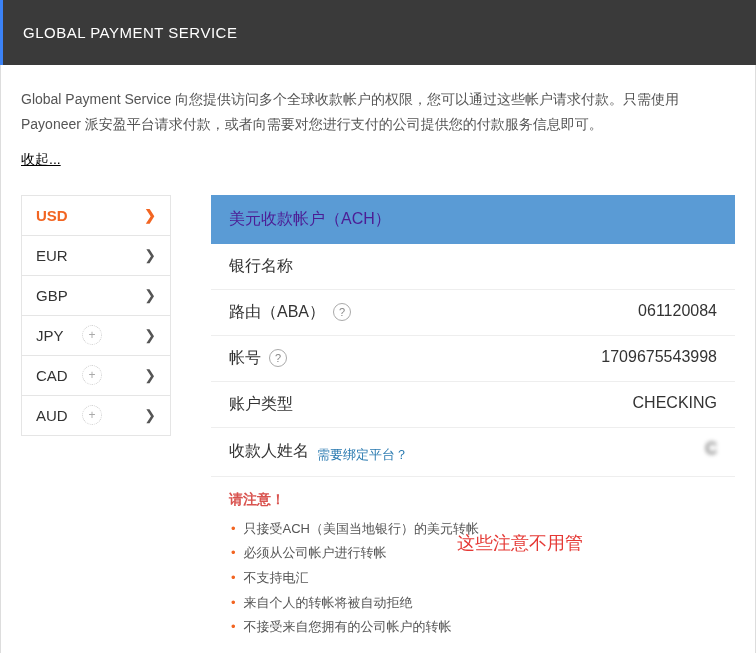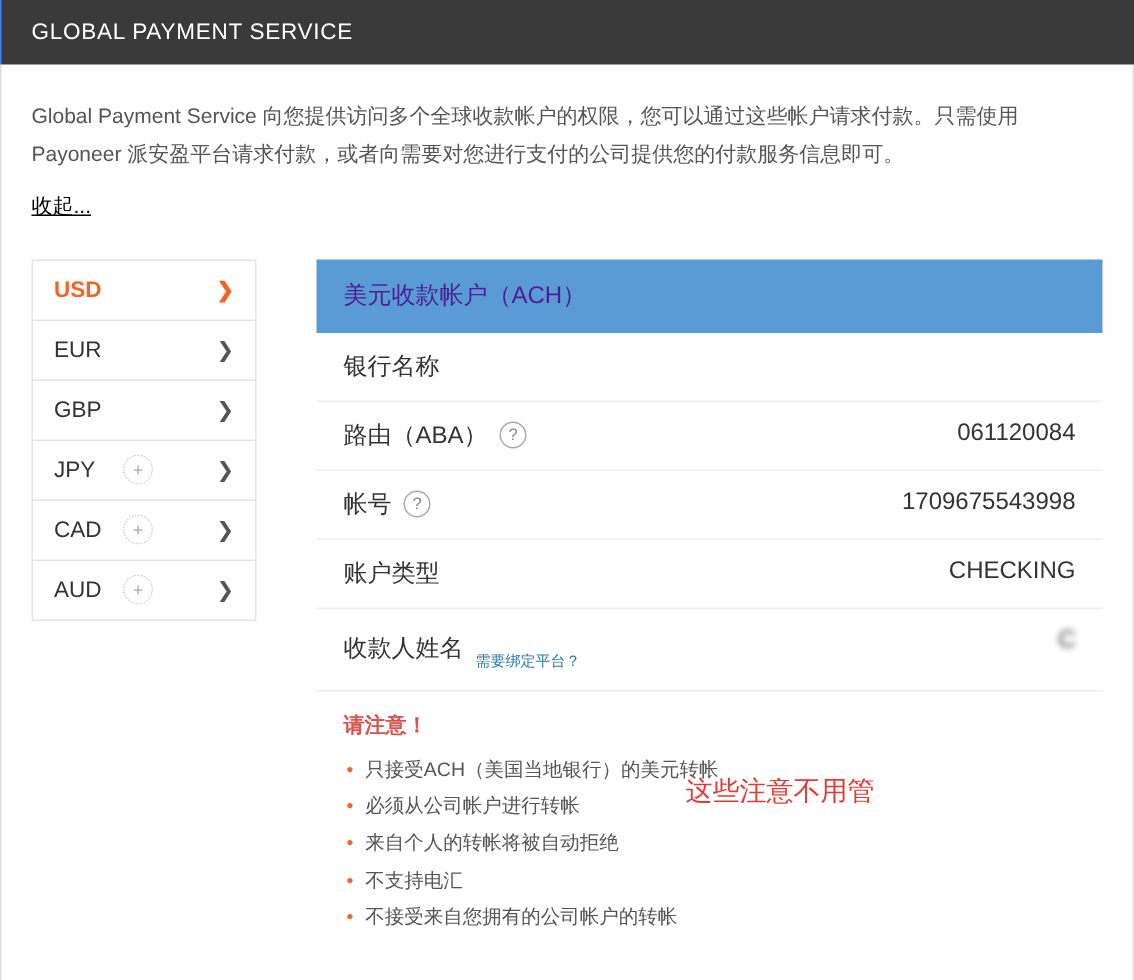--- a/index.html
+++ b/index.html
@@ -1,38 +1,38 @@
 <!DOCTYPE html>
 <html><head>
 <meta charset="utf-8">
 <style>
   * { box-sizing: border-box; margin: 0; padding: 0; }
   body { font-family: "Microsoft YaHei", Arial, sans-serif; font-size: 14px; color: #333; background: #fff; }
   .page { width: 756px; }
-  .header-bar { background: #3a3a3a; color: #fff; padding: 13px 20px; font-size: 15px; letter-spacing: 0.5px; border-left:1px solid #3b82f6; border-right:1px solid #3a3a3a;}
+  .header-bar { background: #3a3a3a; color: #fff; padding: 24px 20px; font-size: 15px; letter-spacing: 0.5px; border-left:3px solid #3b82f6; border-right:1px solid #3a3a3a;}
   .content { border-left: 1px solid #ddd; border-right: 1px solid #ddd; border-bottom: 1px solid #ddd; padding: 22px 20px 24px 20px; }
   .intro { color:#555; line-height: 1.8; font-size:14px;}
   .intro p { margin-bottom: 10px;}
   .collapse-link { color:#000000; text-decoration: underline; font-weight: normal; cursor:pointer; display:inline-block;}
   .body-row { display:flex; margin-top:22px; align-items:flex-start;}
   .sidebar { width:150px; border-top:1px solid #e5e5e5;}
   .tab { height:40px; border-bottom:1px solid #e5e5e5; border-right:1px solid #e5e5e5; border-left:1px solid #e5e5e5; display:flex; align-items:center; padding:0 14px; cursor:pointer; background:#fff;}
   .tab.active { color:#f26522; font-weight:bold;}
   .tab .code { font-size:15px; width:46px;}
   .tab .add { width:20px; height:20px; display:flex; align-items:center; justify-content:center; font-size:12px; color:#aaa; border:1px dotted #ccc; border-radius:50%; margin-right:6px;}
   .tab .chev { margin-left:auto; color:#555;}
   .tab.active .chev { color:#f26522;}
   .main { flex:1; margin-left:40px; }
   .card-title { background:#5a9bd5; color:#4c1d95; padding:14px 18px; font-size:16px;}
   .detail-row { display:flex; justify-content:space-between; padding:12px 18px; border-bottom:1px solid #eee;}
   .detail-row .label { color:#333; font-size:16px; display:flex; align-items:center; gap:8px;}
   .detail-row .value { color:#333; font-size:16px;}
   .value.redbox { border:2px solid #e53935; padding:1px 4px; color:#333;}
   .help { display:inline-flex; align-items:center; justify-content:center; width:18px; height:18px; border:1px solid #aaa; border-radius:50%; font-size:11px; color:#888; cursor:pointer;}
-  .sublink { display:block; margin-top:16px; font-size:10px; color:#2a7ab0; cursor:pointer;}
+  .sublink { display:block; margin-top:6px; font-size:13px; color:#2a7ab0; cursor:pointer;}
   .last-row { border-bottom:1px solid #eee;}
   .notice { padding:14px 18px; position:relative;}
   .notice-title { color:#d9534f; font-weight:bold; font-size:14px; margin-bottom:8px;}
   .notice-list { list-style:none; padding-left:2px;}
   .notice-list li { font-size:13px; color:#555; line-height:1.9;}
   .notice-list li::before { content:"•"; color:#f26522; margin-right:8px;}
   .overlay-note { position:absolute; left:246px; top:54px; color:#e53935; font-size:18px; font-family:KaiTi,"楷体",serif;}
   .blur-val { color:#ccc; filter:blur(2px);}
 </style>
 </head>
@@ -116,22 +116,22 @@
             <span class="sublink">需要绑定平台？</span>
           </div>
           <div class="value blur-val">C</div>
         </div>
 
         <div class="notice">
           <div class="notice-title">请注意！</div>
           <ul class="notice-list">
             <li>只接受ACH（美国当地银行）的美元转帐</li>
             <li>必须从公司帐户进行转帐</li>
+            <li>不支持电汇</li>
             <li>来自个人的转帐将被自动拒绝</li>
-            <li>不支持电汇</li>
             <li>不接受来自您拥有的公司帐户的转帐</li>
           </ul>
           <div class="overlay-note">这些注意不用管</div>
         </div>
 
       </div>
     </div>
   </div>
 </div>
 

